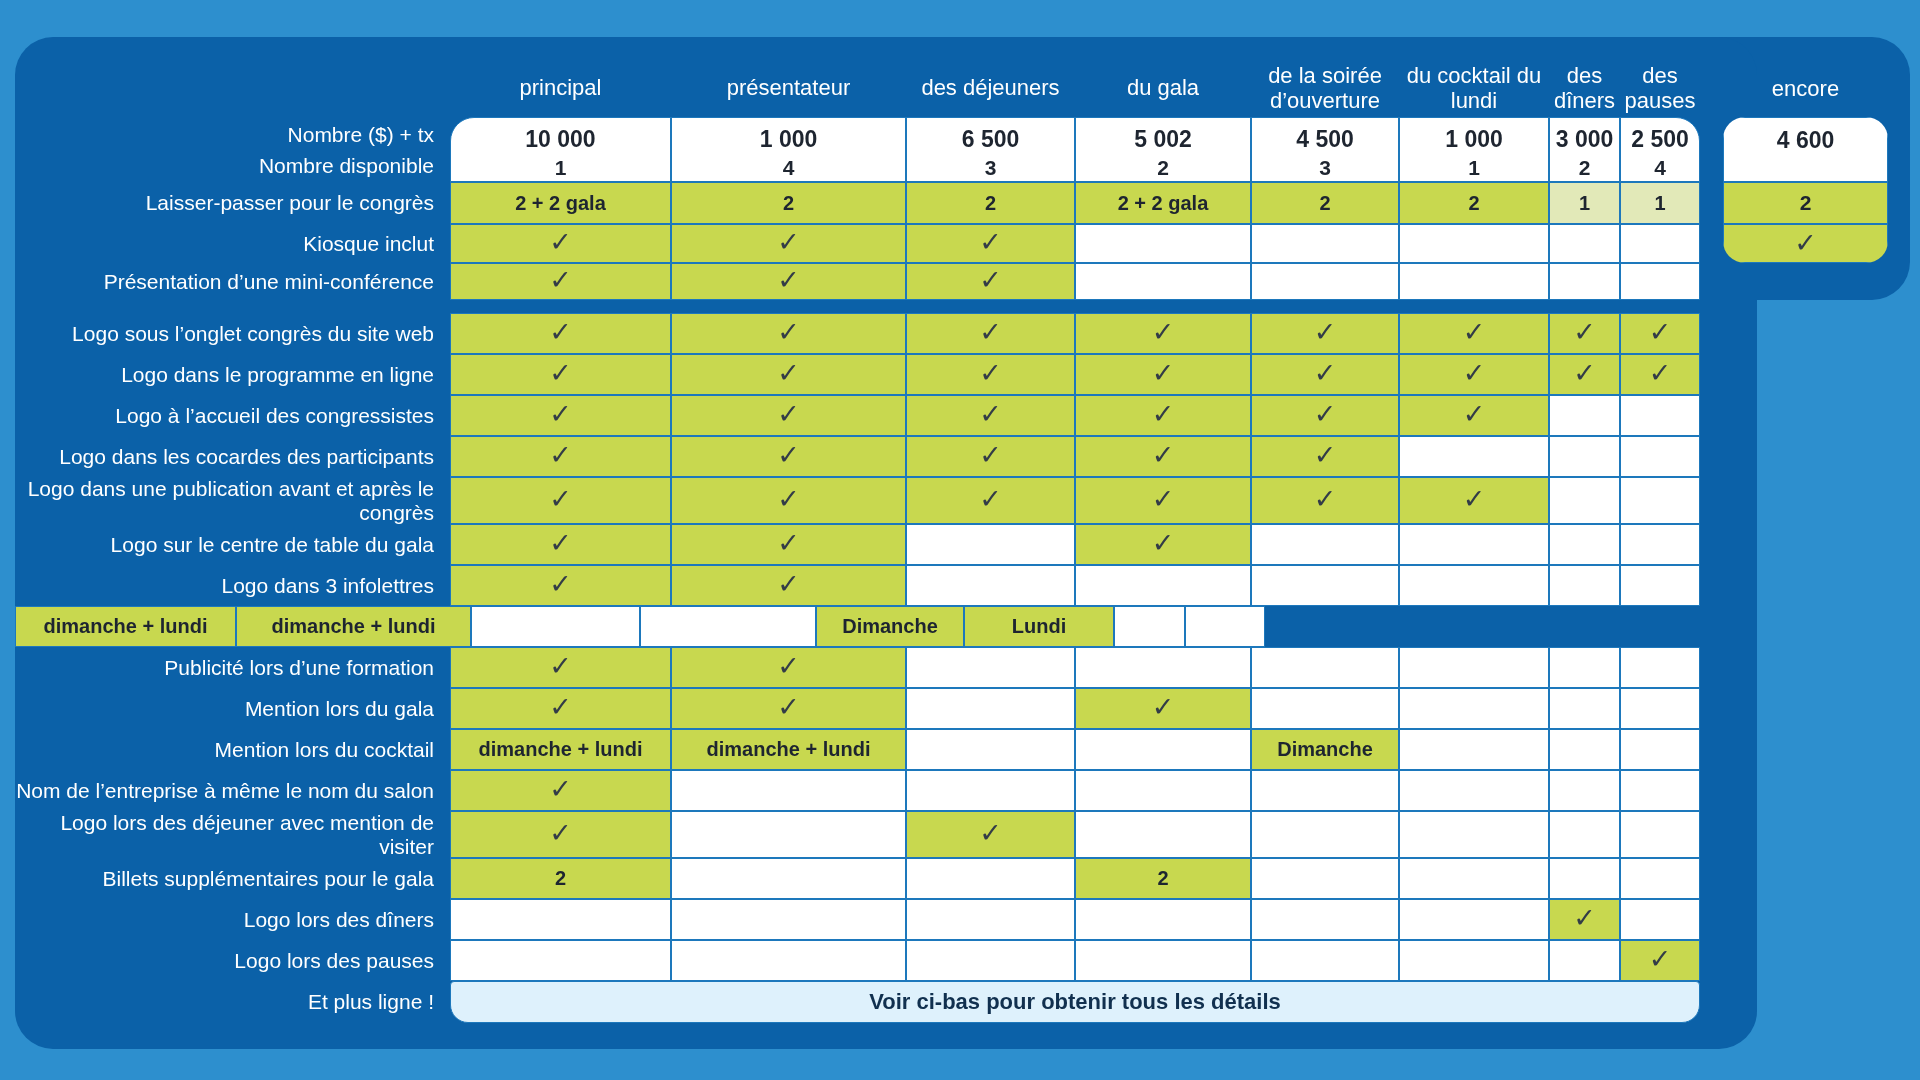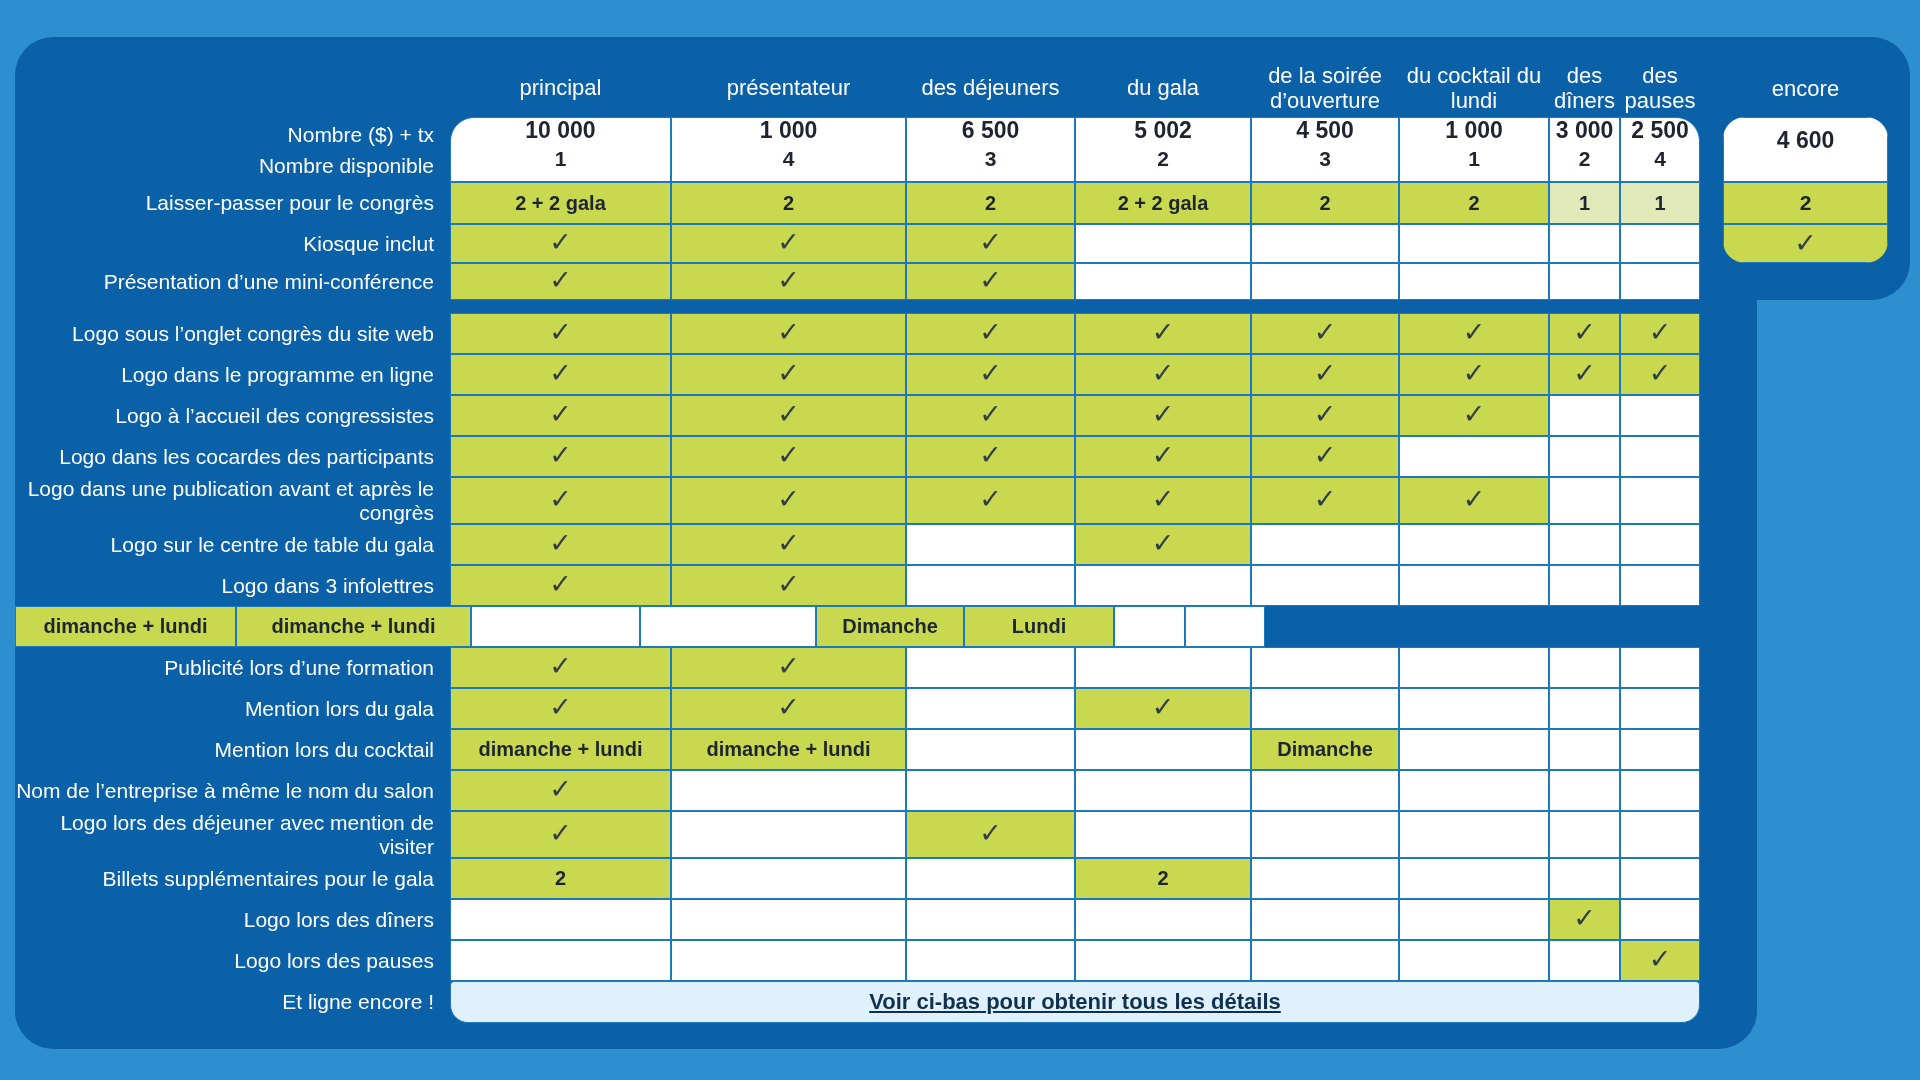--- a/index.html
+++ b/index.html
@@ -46,40 +46,40 @@
     padding-right:16px;
   }
   .vcell{
     flex:none;display:flex;align-items:center;justify-content:center;
     background:#ffffff;border:1px solid var(--grid-border);
     color:var(--cell-ink);font-weight:bold;font-size:20px;
     text-align:center;line-height:1.05;
   }
   .bg-green{background:var(--green);}
   .bg-lgreen{background:var(--light-green);}
-  .price-cell{flex-direction:column;justify-content:flex-start;gap:6px;}
+  .price-cell{flex-direction:column;justify-content:flex-start;padding-top:9px;gap:6px;}
   .price-cell .price{font-size:23px;}
   .price-cell .avail{font-size:21px;}
   .r-tl{border-top-left-radius:24px;}
   .r-tr{border-top-right-radius:24px;}
   .price-lbl{gap:7px;padding-top:2px;}
   .main-row .vcell,.main-row .lblcell{min-height:41px;}
   .check{
     font-family:"DejaVu Sans",sans-serif;
     font-weight:bold;font-size:27px;color:var(--check-ink);
     transform:translateY(-1px);
   }
   .spacer{height:13px;width:1685px;}
   .footer-row{height:42px;}
   .footer-note{
     flex:none;width:1250px;display:flex;align-items:center;justify-content:center;
     background:var(--footer-bg);color:var(--footer-ink);
     border:1px solid var(--grid-border);
     border-radius:4px 4px 18px 18px;
-    font-weight:bold;font-size:22px;text-decoration:underline;
+    font-weight:bold;font-size:22px;
   }
   .kq-title{
     position:absolute;left:1723px;top:60px;width:165px;height:57px;
     display:flex;align-items:center;justify-content:center;
     color:var(--header-ink);font-size:22px;
   }
   .kq-card{
     position:absolute;left:1723px;top:117px;width:165px;
     border-radius:22px;overflow:hidden;display:flex;flex-direction:column;
   }
@@ -459,21 +459,21 @@
       <div class="vcell" style="width: 169px;"></div>
       <div class="vcell" style="width: 176px;"></div>
       <div class="vcell" style="width: 148px;"></div>
       <div class="vcell" style="width: 150px;"></div>
       <div class="vcell" style="width: 71px;"></div>
       <div class="vcell bg-green" style="width: 80px;">
         <div class="check">✓</div>
       </div>
     </div>
     <div class="row footer-row">
-      <div class="lblcell">Et ligne encore !</div>
+      <div class="lblcell">Et plus ligne !</div>
       <div class="footer-note">Voir ci-bas pour obtenir tous les détails</div>
     </div>
   </div>
 
 <div class="kq-title">encore</div>
 <div class="kq-card">
   <div class="kq-cell kq-price">4 600</div>
   <div class="kq-cell kq-pass bg-green">2</div>
   <div class="kq-cell kq-check bg-green">
     <span class="check">✓</span>

